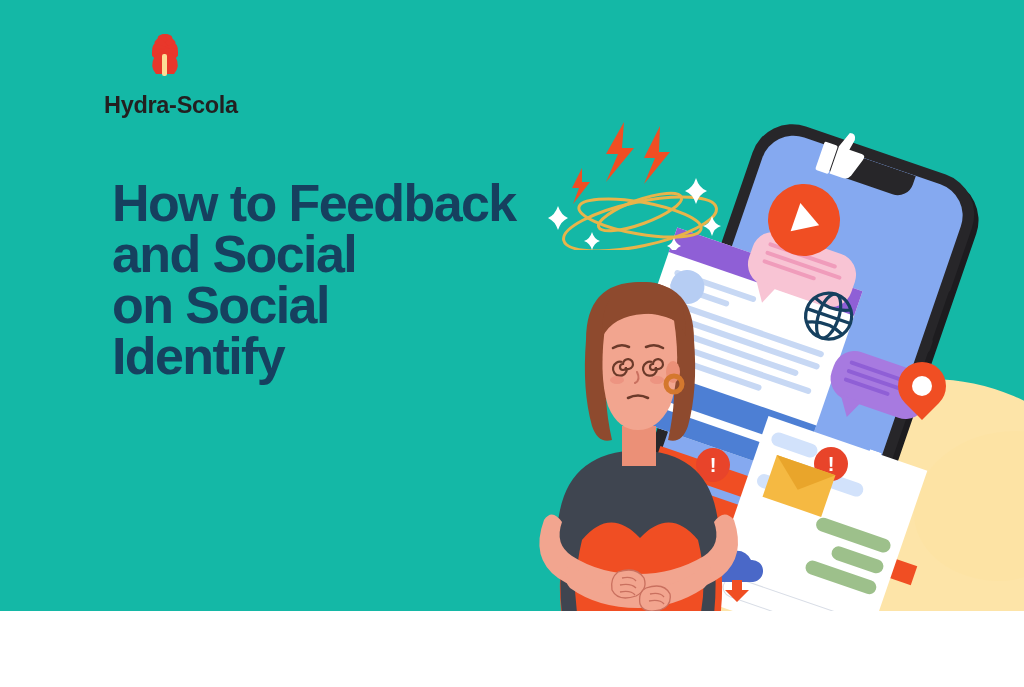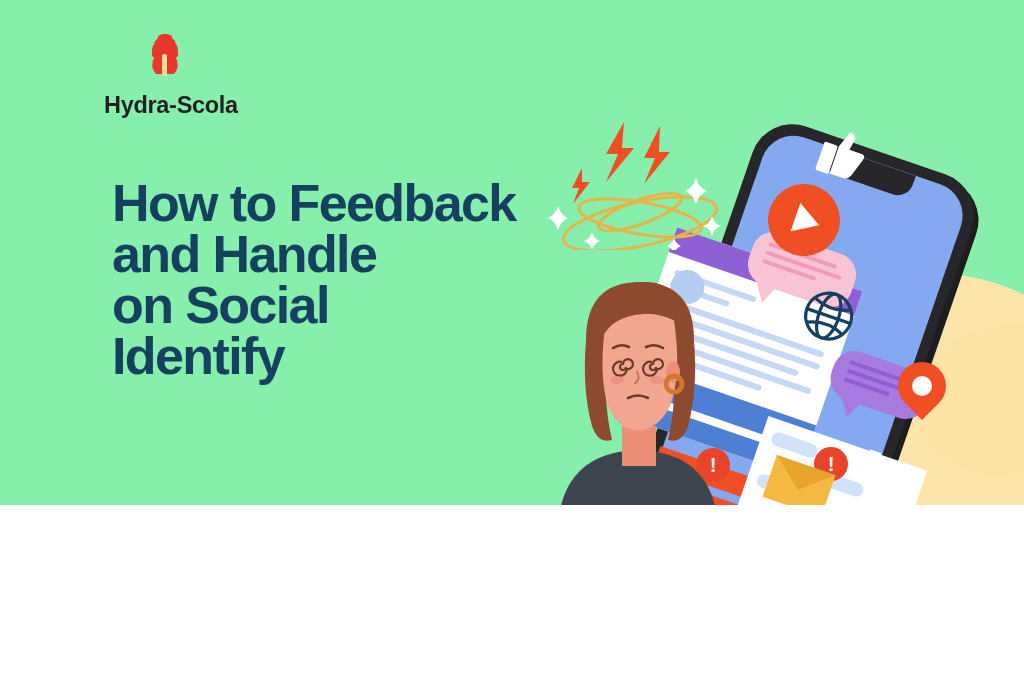--- a/index.html
+++ b/index.html
@@ -6,23 +6,23 @@
     margin: 0;
     padding: 0;
     background: #ffffff;
   }
   body {
     font-family: "Liberation Sans", sans-serif;
   }
   .canvas {
     position: relative;
     width: 1024px;
-    height: 505px;
+    height: 611px;
     overflow: hidden;
-    background: #86efac;
+    background: #14b8a6;
   }
   
   .bg-blob {
     position: absolute;
     right: -120px;
     bottom: -170px;
     width: 440px;
     height: 400px;
     background: #fde4a8;
     border-radius: 52% 48% 60% 40% / 48% 56% 44% 52%;
@@ -299,21 +299,21 @@
           <path d="M25 22 q10 -9 20 0 q6 10 -1 18 l-18 0 q-7 -8 -1 -18 z"></path>
           <rect x="32" y="20" width="5" height="22" rx="2" fill="#fddd96"></rect>
         </g>
       </svg>
     </div>
     <div class="brand-wordmark">Hydra-Scola</div>
   </div>
 
   <h1 class="headline">
     <span class="ln">How to Feedback</span>
-    <span class="ln">and Handle</span>
+    <span class="ln">and Social</span>
     <span class="ln">on Social</span>
     <span class="ln">Identify</span>
   </h1>
 
   <div class="illu">
 
     <div class="phone">
       <div class="phone-btn" style="top:108px;height:54px;"></div>
       <div class="phone-btn" style="top:172px;height:54px;"></div>
       <div class="phone-screen">

